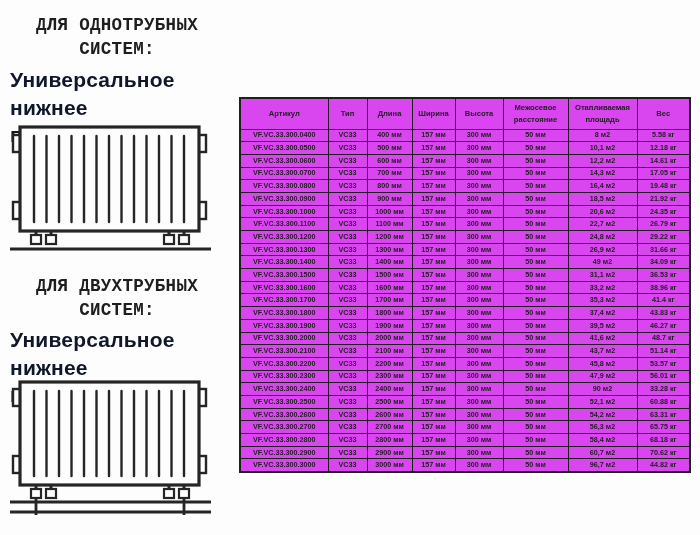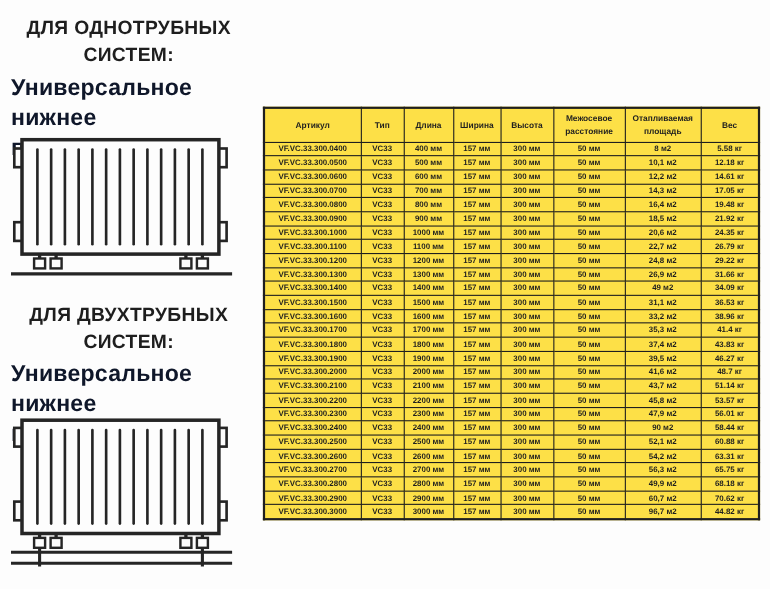--- a/index.html
+++ b/index.html
@@ -13,20 +13,21 @@
   }
   .sec-title {
     position: absolute;
     width: 226px;
     text-align: center;
     font-size: 17.5px;
     font-weight: 800;
     line-height: 1.38;
     letter-spacing: 0.3px;
     color: #1e1e1e;
+    font-family: Liberation Mono, monospace;
   }
   .sec-sub {
     position: absolute;
     width: 196px;
     text-align: left;
     font-size: 21px;
     font-weight: 800;
     line-height: 1.32;
     letter-spacing: 0.2px;
     color: #0f172a;
@@ -39,21 +40,21 @@
   #diagram-two  { position: absolute; left: 6px; top: 377px; }
 
   .diagram line, .diagram rect { stroke: #252525; fill: none; }
   .diagram .fill { fill: #fdfdfd; }
 
   .table-wrap { position: absolute; left: 239px; top: 97px; }
   table.spec {
     border-collapse: collapse;
     table-layout: fixed;
     width: 452px;
-    background: #fde047;
+    background: #d946ef;
     border: 2px solid #1f1f1f;
   }
   table.spec th, table.spec td {
     border: 1.5px solid #1f1f1f;
     text-align: center;
     vertical-align: middle;
     font-weight: 700;
     overflow: hidden;
     padding: 0 1px;
   }
@@ -386,21 +387,21 @@
           <td>56.01 кг</td>
         </tr>
         <tr>
           <td>VF.VC.33.300.2400</td>
           <td>VC33</td>
           <td>2400 мм</td>
           <td>157 мм</td>
           <td>300 мм</td>
           <td>50 мм</td>
           <td>90 м2</td>
-          <td>58.44 кг</td>
+          <td>33.28 кг</td>
         </tr>
         <tr>
           <td>VF.VC.33.300.2500</td>
           <td>VC33</td>
           <td>2500 мм</td>
           <td>157 мм</td>
           <td>300 мм</td>
           <td>50 мм</td>
           <td>52,1 м2</td>
           <td>60.88 кг</td>
@@ -425,21 +426,21 @@
           <td>56,3 м2</td>
           <td>65.75 кг</td>
         </tr>
         <tr>
           <td>VF.VC.33.300.2800</td>
           <td>VC33</td>
           <td>2800 мм</td>
           <td>157 мм</td>
           <td>300 мм</td>
           <td>50 мм</td>
-          <td>49,9 м2</td>
+          <td>58,4 м2</td>
           <td>68.18 кг</td>
         </tr>
         <tr>
           <td>VF.VC.33.300.2900</td>
           <td>VC33</td>
           <td>2900 мм</td>
           <td>157 мм</td>
           <td>300 мм</td>
           <td>50 мм</td>
           <td>60,7 м2</td>

